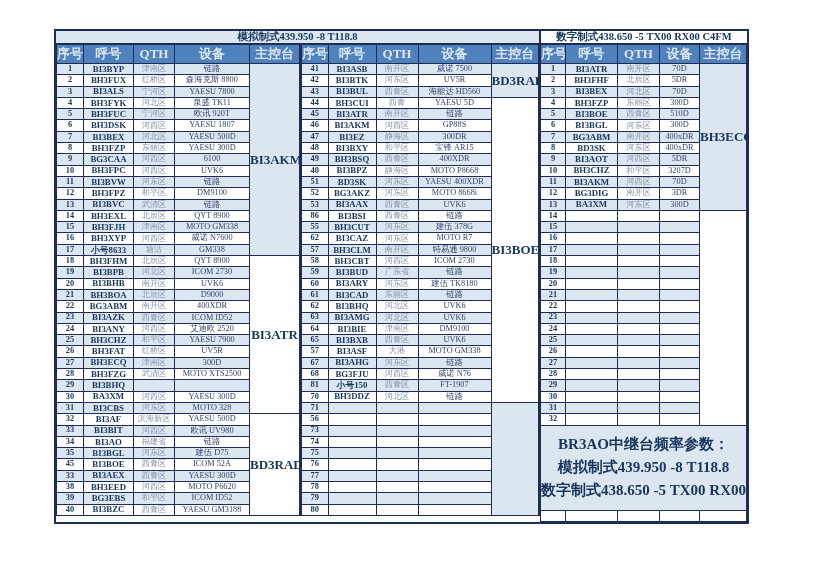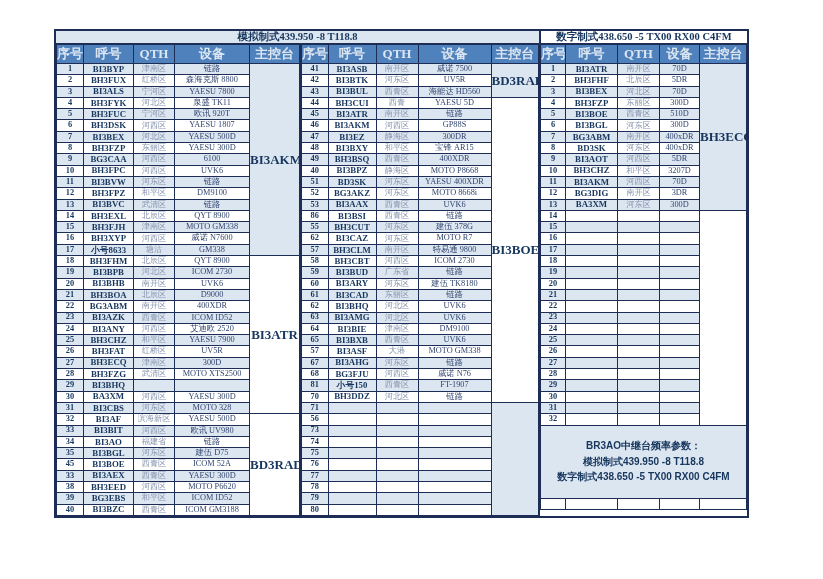--- a/index.html
+++ b/index.html
@@ -43,23 +43,23 @@
   .sec tr.even td { background:#ffffff; }
   .sec td.num, .sec td.call { font-weight:bold; color:var(--text,#17365d); }
   .sec td.call { font-size:8.8px; }
   .sec td.qth { color:var(--qth-text,#8794ad); font-size:8.2px; }
   .sec td.equip { color:var(--equip-text,#33466f); font-size:8.3px; }
   .sections td.controller {
     background:var(--controller-bg,#b8cce4); color:var(--text,#17365d);
     font-weight:bold; font-size:13px;
   }
   .sections td.note-cell {
-    background:var(--stripe,#dce6f1); height:73px;
-    color:var(--text,#17365d); font-size:10px; line-height:1.55;
-    font-family:Liberation Sans, sans-serif; font-weight:bold;
+    background:var(--stripe,#dce6f1); height:85px;
+    color:var(--text,#17365d); font-size:15px; line-height:1.55;
+    font-family:Liberation Serif, serif; font-weight:bold;
   }
 </style>
 </head>
 <body>
 
 <div class="page">
   <div class="frame">
 
 
     <div class="subtitle-row">
@@ -320,21 +320,21 @@
             <tr class="odd">
               <td class="num">39</td>
               <td class="call">BG3EBS</td>
               <td class="qth">和平区</td>
               <td class="equip">ICOM ID52</td>
             </tr>
             <tr class="even">
               <td class="num">40</td>
               <td class="call">BI3BZC</td>
               <td class="qth">西青区</td>
-              <td class="equip">ICOM GM3188</td>
+              <td class="equip">YAESU GM3188</td>
             </tr>
           </tbody>
       </table>
 
       <table class="sec mid" width="242">
         <colgroup>
           <col style="width:27px">
             <col style="width:48px">
             <col style="width:42px">
           <col style="width:73px">

